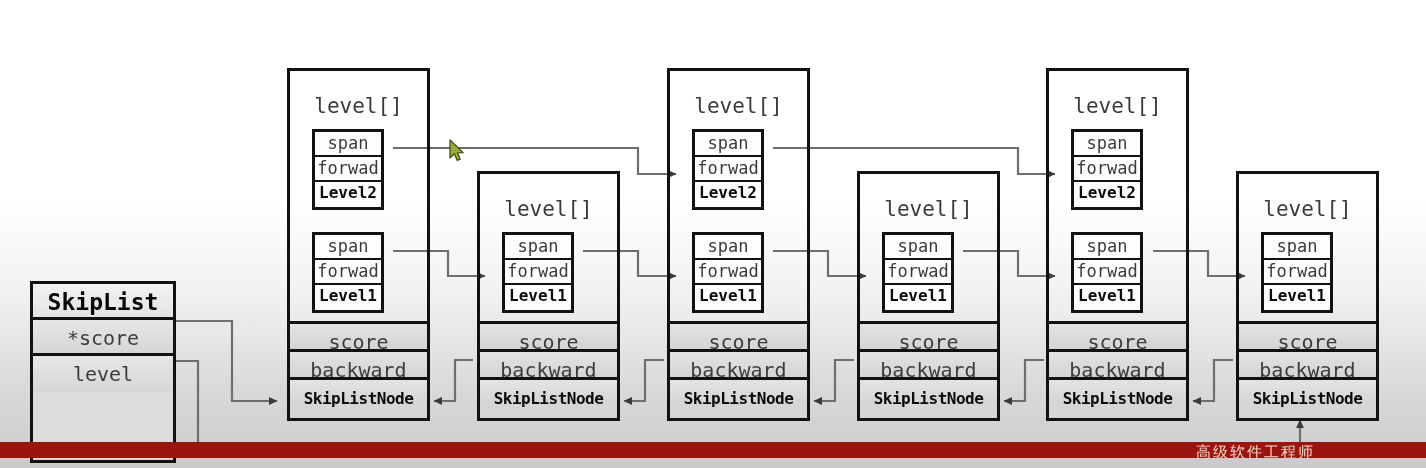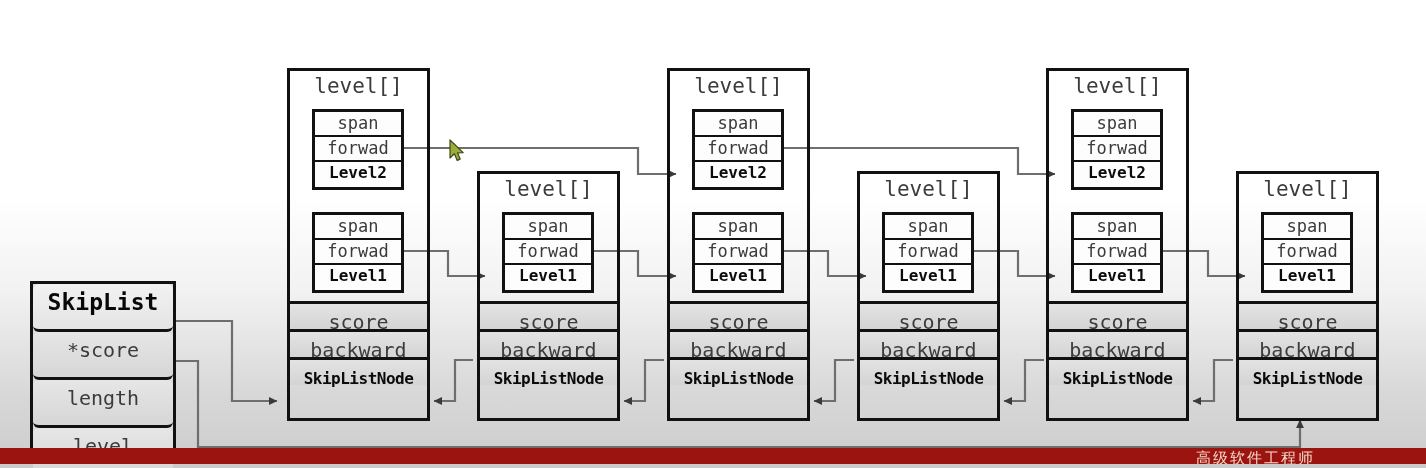--- a/index.html
+++ b/index.html
@@ -29,36 +29,37 @@
   }
   .node {
     position: absolute;
     box-sizing: border-box;
     border: 3px solid #111;
     background: transparent;
   }
   .levels-area {
     position: relative;
     width: 100%;
+    margin-top: 20px;
   }
   .levelsLabel {
     text-align: center;
     font-size: 21px;
     color: #3b3b3b;
     letter-spacing: 0px;
     padding-top: 3px;
     padding-bottom: 2px;
     background: transparent;
   }
   .lvlblock {
     position: absolute;
     box-sizing: border-box;
     border: 3px solid #111;
     background: #fbfbfb;
-    width: 92px;
+    width: 72px;
   }
   .lvlcell {
     box-sizing: border-box;
     height: 25px;
     line-height: 22px;
     text-align: center;
     font-size: 17px;
     color: #3b3b3b;
     border-bottom: 2px solid #111;
     background: #fdfdfd;
@@ -86,40 +87,39 @@
     letter-spacing: -0.5px;
   }
   .skiplist {
     position: absolute;
     box-sizing: border-box;
     border: 3px solid #111;
     background: #dcdcdc;
   }
   .sl-row {
     box-sizing: border-box;
-    height: 48px;
+    height: 36px;
     line-height: 37px;
     text-align: center;
     font-size: 20px;
     color: #3b3b3b;
     background: linear-gradient(to bottom,#e6e6e6,#d6d6d6);
     border-bottom: 3px solid #111;
-    border-radius: 6px;
   }
   .sl-row.title {
     font-weight: bold;
     font-size: 23px;
     color: #080808;
     background: linear-gradient(to bottom,#f2f2f2,#e4e4e4);
   }
   .sl-row.lastrow { border-bottom: none; }
   .banner {
     position: absolute;
     left: 0;
-    bottom: 4px;
+    bottom: 10px;
     width: 1426px;
     height: 16px;
     background: #9c1410;
     overflow: hidden;
   }
   .banner-text {
     position: absolute;
     left: 1196px;
     top: 1px;
     font-family: "DejaVu Sans", "Liberation Sans", sans-serif;
@@ -175,21 +175,20 @@
 
       <path d="M1044,360 L1025,360 L1025,401 L1004,401" marker-end="url(#ah)"></path>
 
       <path d="M1233,360 L1214,360 L1214,401 L1193,401" marker-end="url(#ah)"></path>
     </g>
   </svg>
 
   <div class="skiplist" style="left:30px; top:281px; width:146px; height:182px;">
     <div class="sl-row title">SkipList</div>
     <div class="sl-row">*score</div>
-    <div class="sl-row">length</div>
     <div class="sl-row lastrow">level</div>
   </div>
 
   <div class="node" style="left:287px; top:68px; width:143px; height:353px;">
     <div class="levels-area" style="height:230px;">
       <div class="levelsLabel">level[]</div>
       <div class="lvlblock" style="left:22px; top:38px;">
         <div class="lvlcell">span</div>
         <div class="lvlcell">forwad</div>
         <div class="lvlcell last">Level2</div>

